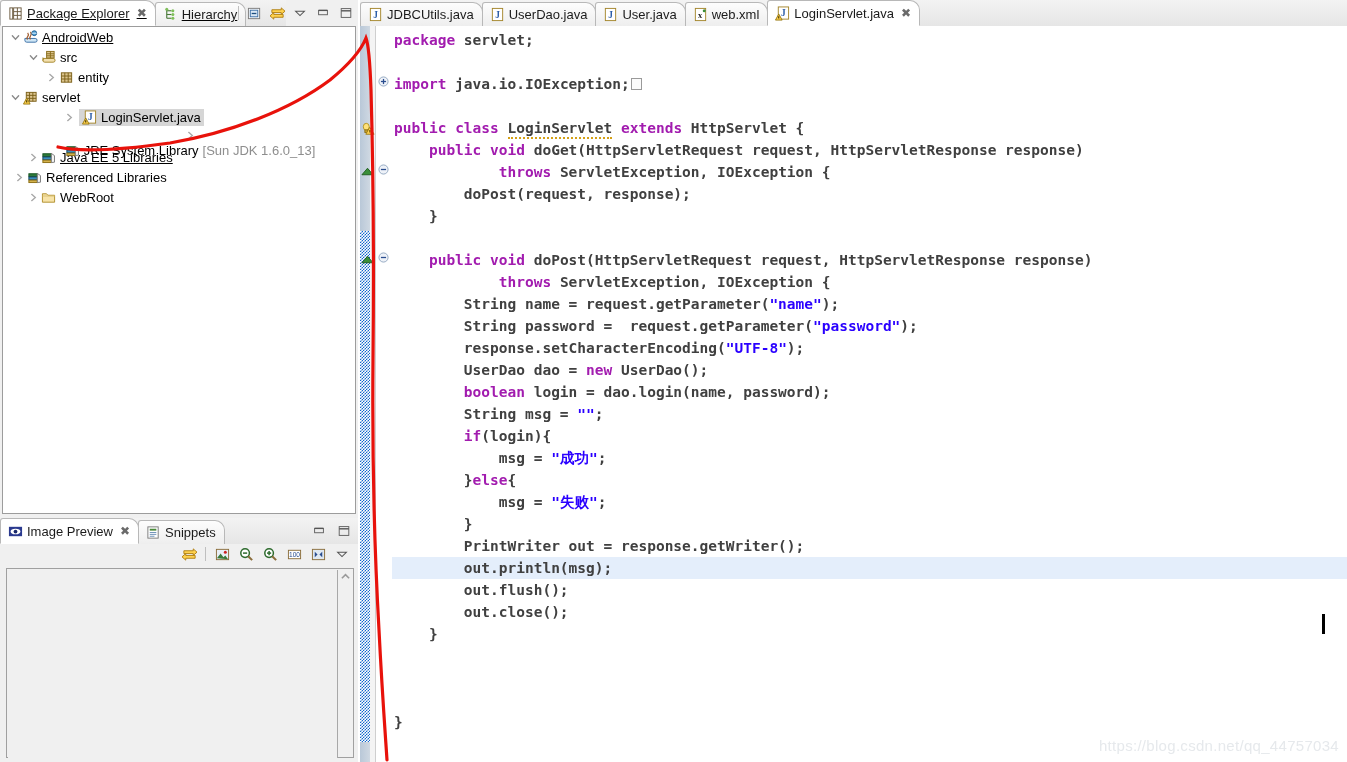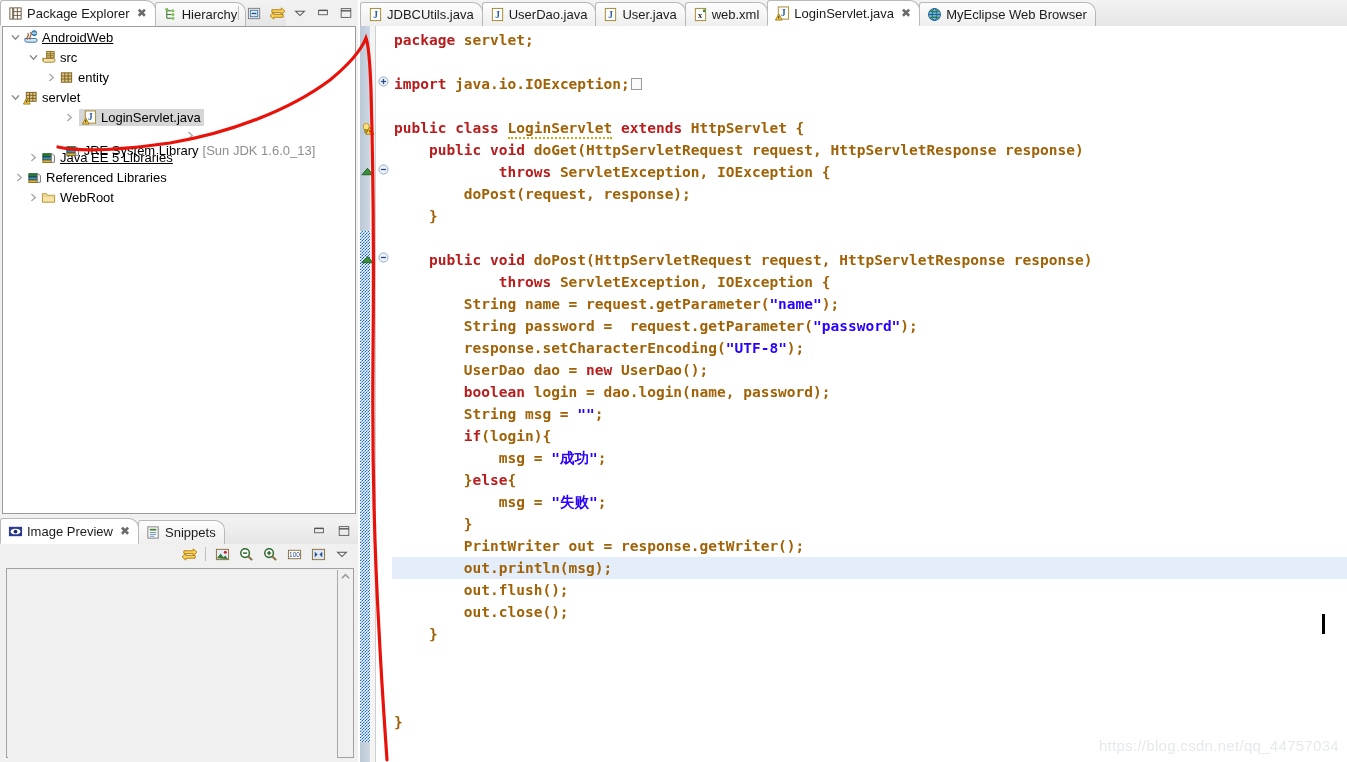--- a/index.html
+++ b/index.html
@@ -52,21 +52,21 @@
   .ico { display:inline-block; width:15px; height:15px; position:relative; flex:0 0 auto; }
   svg { display:block; }
 
   
   #left-col {
     position: absolute; left: 0; top: 0; width: 358px; height: 762px;
     background: #f0f0f0;
   }
 
   
-  #pe-tabs { left: 0; top: 0; width: 286px; }
+  #pe-tabs { left: 0; top: 0; width: 286px; text-decoration: underline; }
   #pe-toolbar {
     position: absolute; right: 2px; top: 2px; height: 22px;
     display: flex; align-items: center; gap: 3px;
   }
   .tb-btn { width: 20px; height: 20px; display: flex; align-items: center; justify-content: center; }
   .tb-sep { width: 1px; height: 14px; background: #bfbfbf; margin: 0 2px; }
 
   #pe-body {
     position: absolute; left: 2px; top: 26px; width: 354px; height: 488px;
     background: #ffffff;
@@ -165,23 +165,23 @@
     padding-top: 3px;
     overflow: hidden;
   }
   .ln { position: relative; height: 22px; padding-left: 2px; }
   .ln.cur {
     background: #e4eefb;
     width: 1315px;
     margin-left: -32px;
     padding-left: 34px;
   }
-  .kw  { color: #b91c1c; }
+  .kw  { color: #a21caf; }
   .str { color: #2a00ff; }
-  .pln { color: #a16207; }
+  .pln { color: #404040; }
   .warnline {
     border-bottom: 2px dotted #d4a017;
     padding-bottom: 1px;
   }
   .importbox {
     display: inline-block; width: 11px; height: 12px;
     border: 1px solid #9a9a9a; background: #fbfbfb;
     vertical-align: -1px; margin-left: 1px;
   }
 
@@ -592,32 +592,20 @@
           <svg width="15" height="15" viewBox="0 0 16 16">
             <rect x="3.5" y="1" width="11" height="13" fill="#ffffff" stroke="#a4862c"></rect>
             <text x="9" y="11" font-size="10" font-weight="bold" font-family="Liberation Serif, serif" fill="#2a5ca8" text-anchor="middle">J</text>
             <path d="M4 8.5 L7.6 15 L0.5 15 Z" fill="#ffd24d" stroke="#9a7a12"></path>
             <line x1="4" y1="11" x2="4" y2="13.2" stroke="#3a2c00" stroke-width="1.2"></line>
           </svg>
         </span>
         <span class="tlabel">LoginServlet.java</span>
         <span class="tclose">✖</span>
       </div>
-      <div class="tab">
-        <span class="ico">
-          <svg width="15" height="15" viewBox="0 0 16 16">
-            <circle cx="8" cy="8" r="6.4" fill="#6fb8e0" stroke="#1f5a8a"></circle>
-            <ellipse cx="8" cy="8" rx="2.6" ry="6.4" fill="none" stroke="#1f5a8a"></ellipse>
-            <line x1="1.6" y1="8" x2="14.4" y2="8" stroke="#1f5a8a"></line>
-            <path d="M3 4 q5 2.4 10 0" fill="none" stroke="#2e7a3a" stroke-width="1.4"></path>
-            <path d="M3 12 q5 -2.4 10 0" fill="none" stroke="#2e7a3a" stroke-width="1.4"></path>
-          </svg>
-        </span>
-        <span class="tlabel">MyEclipse Web Browser</span>
-      </div>
     </div>
 
   <div id="editor">
     <div id="ed-gutter">
       <div id="ed-overview"></div>
       <div id="fold-band"></div>
 
       <div class="gmark" style="top:96px;">
         <svg viewBox="0 0 16 16" width="14" height="14">
           <ellipse cx="6" cy="5.5" rx="3.4" ry="4" fill="#ffe27a" stroke="#b08f1a"></ellipse>

